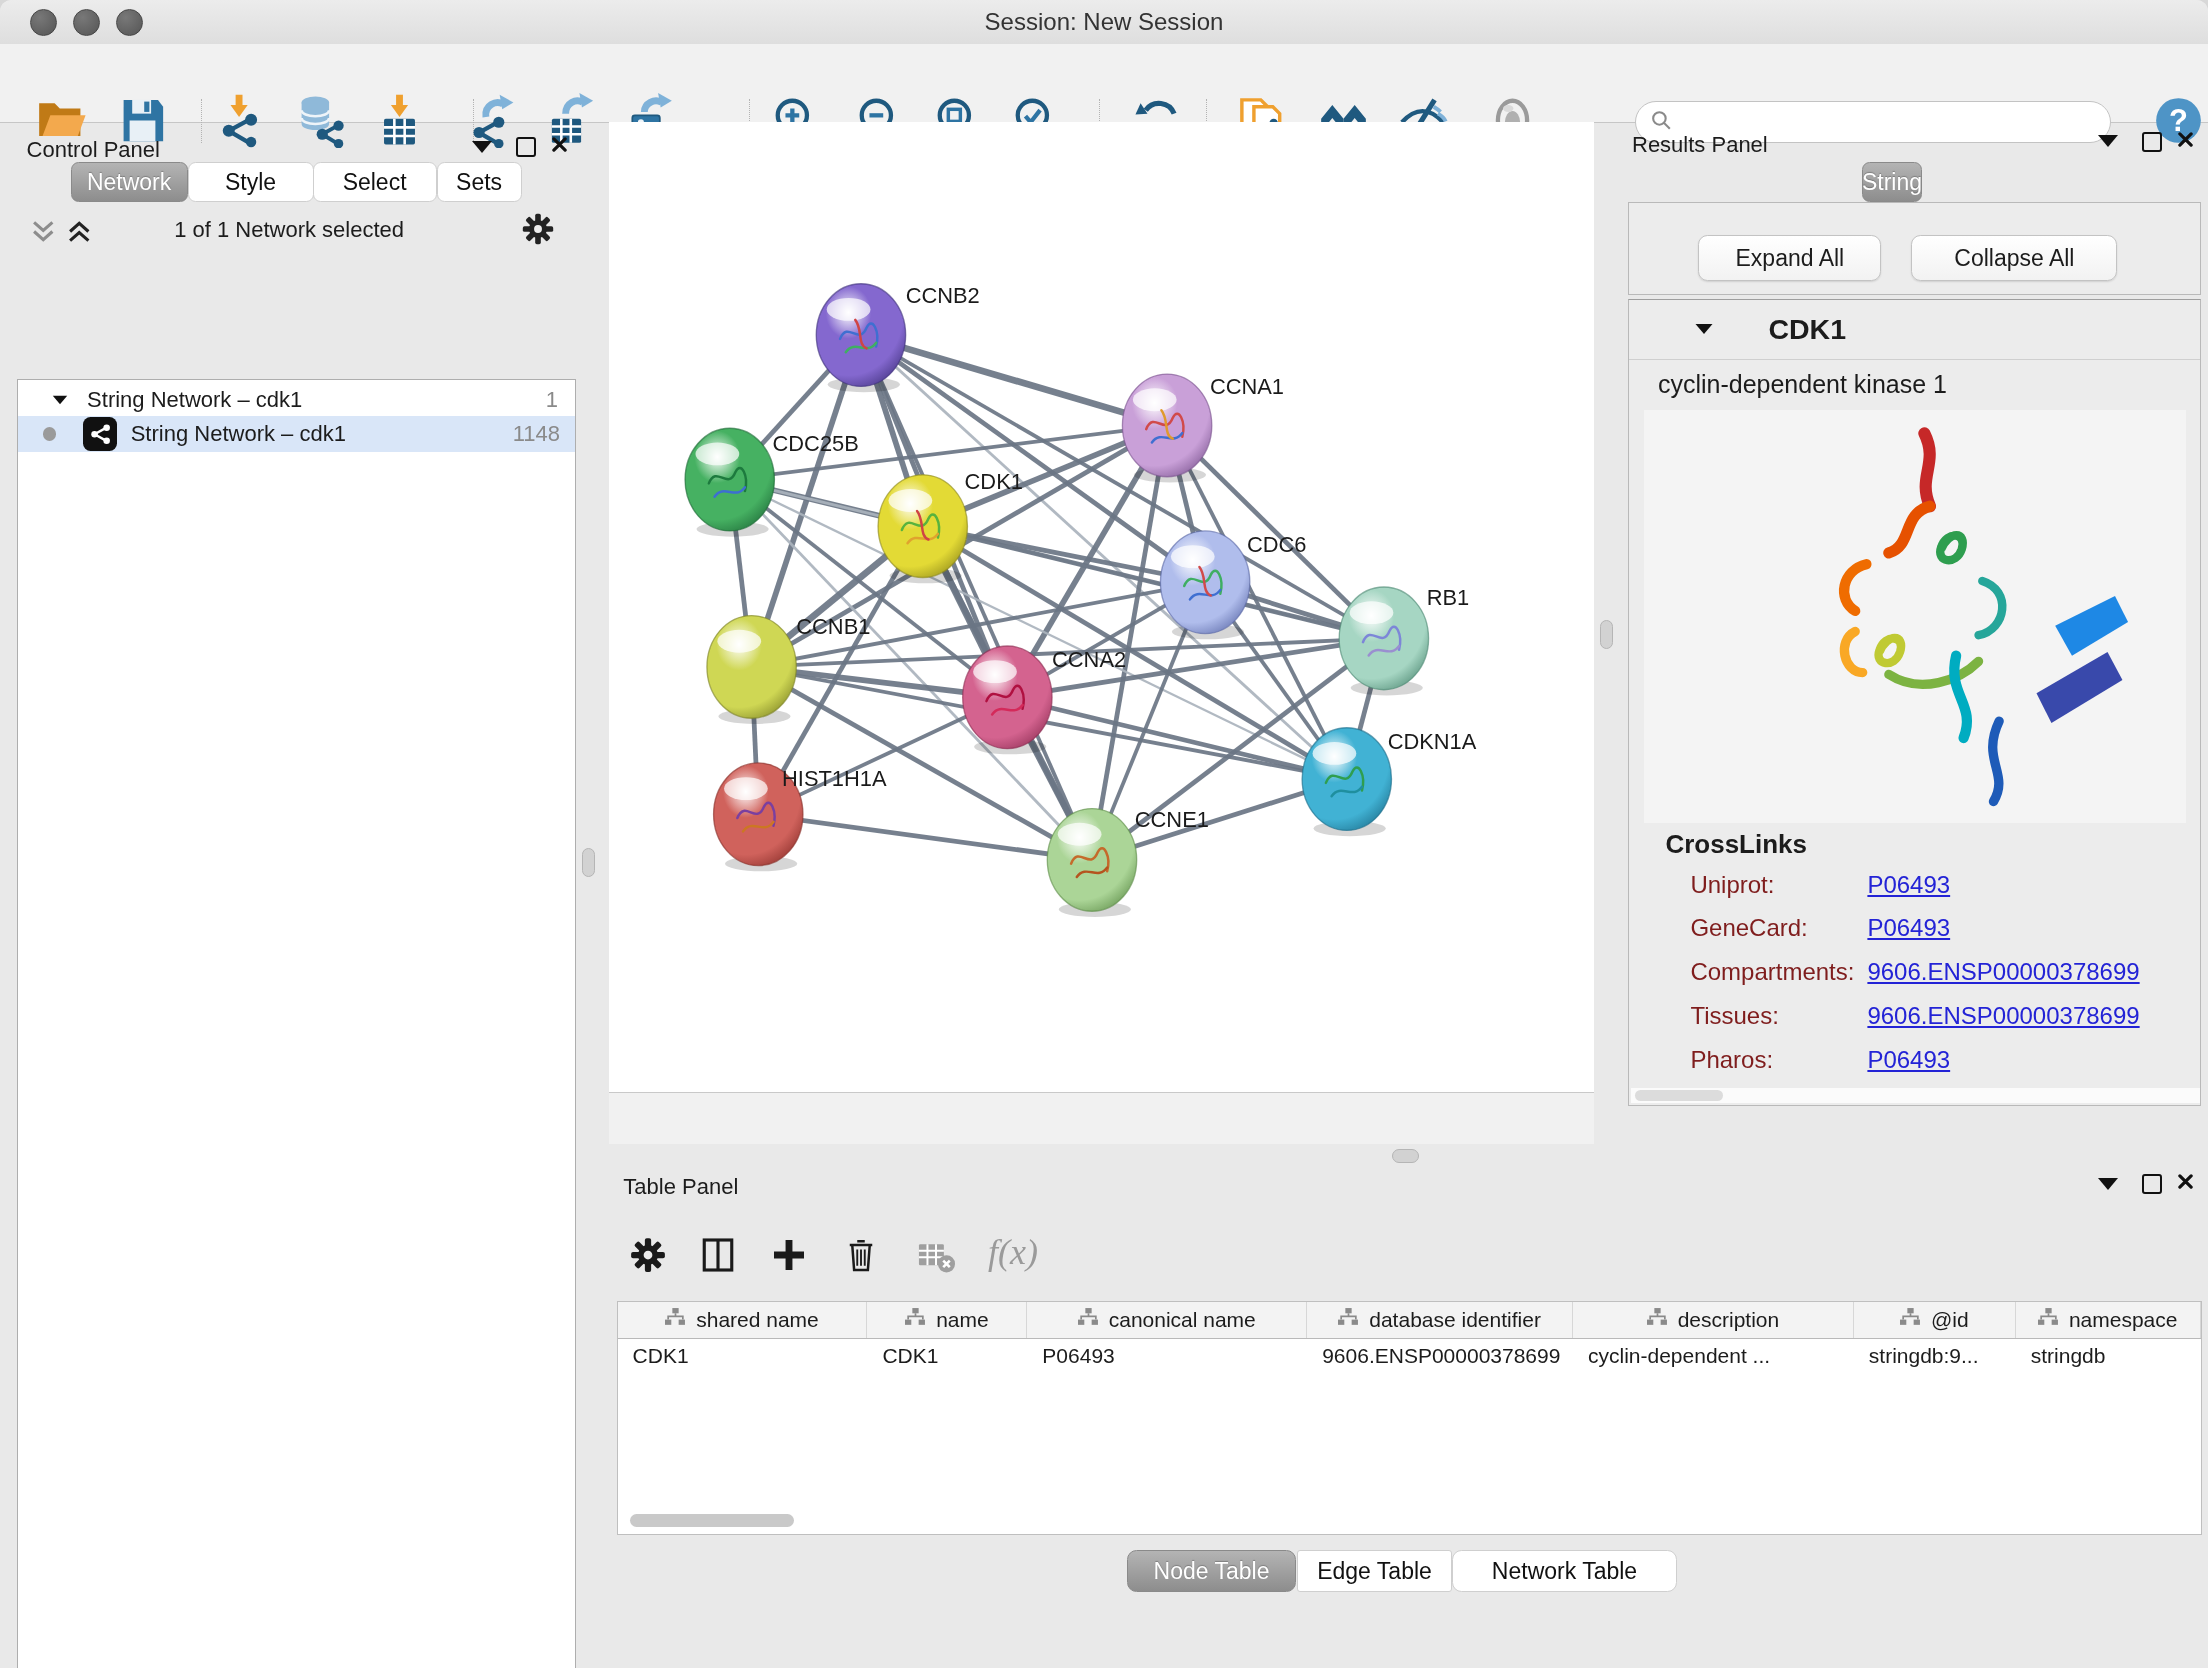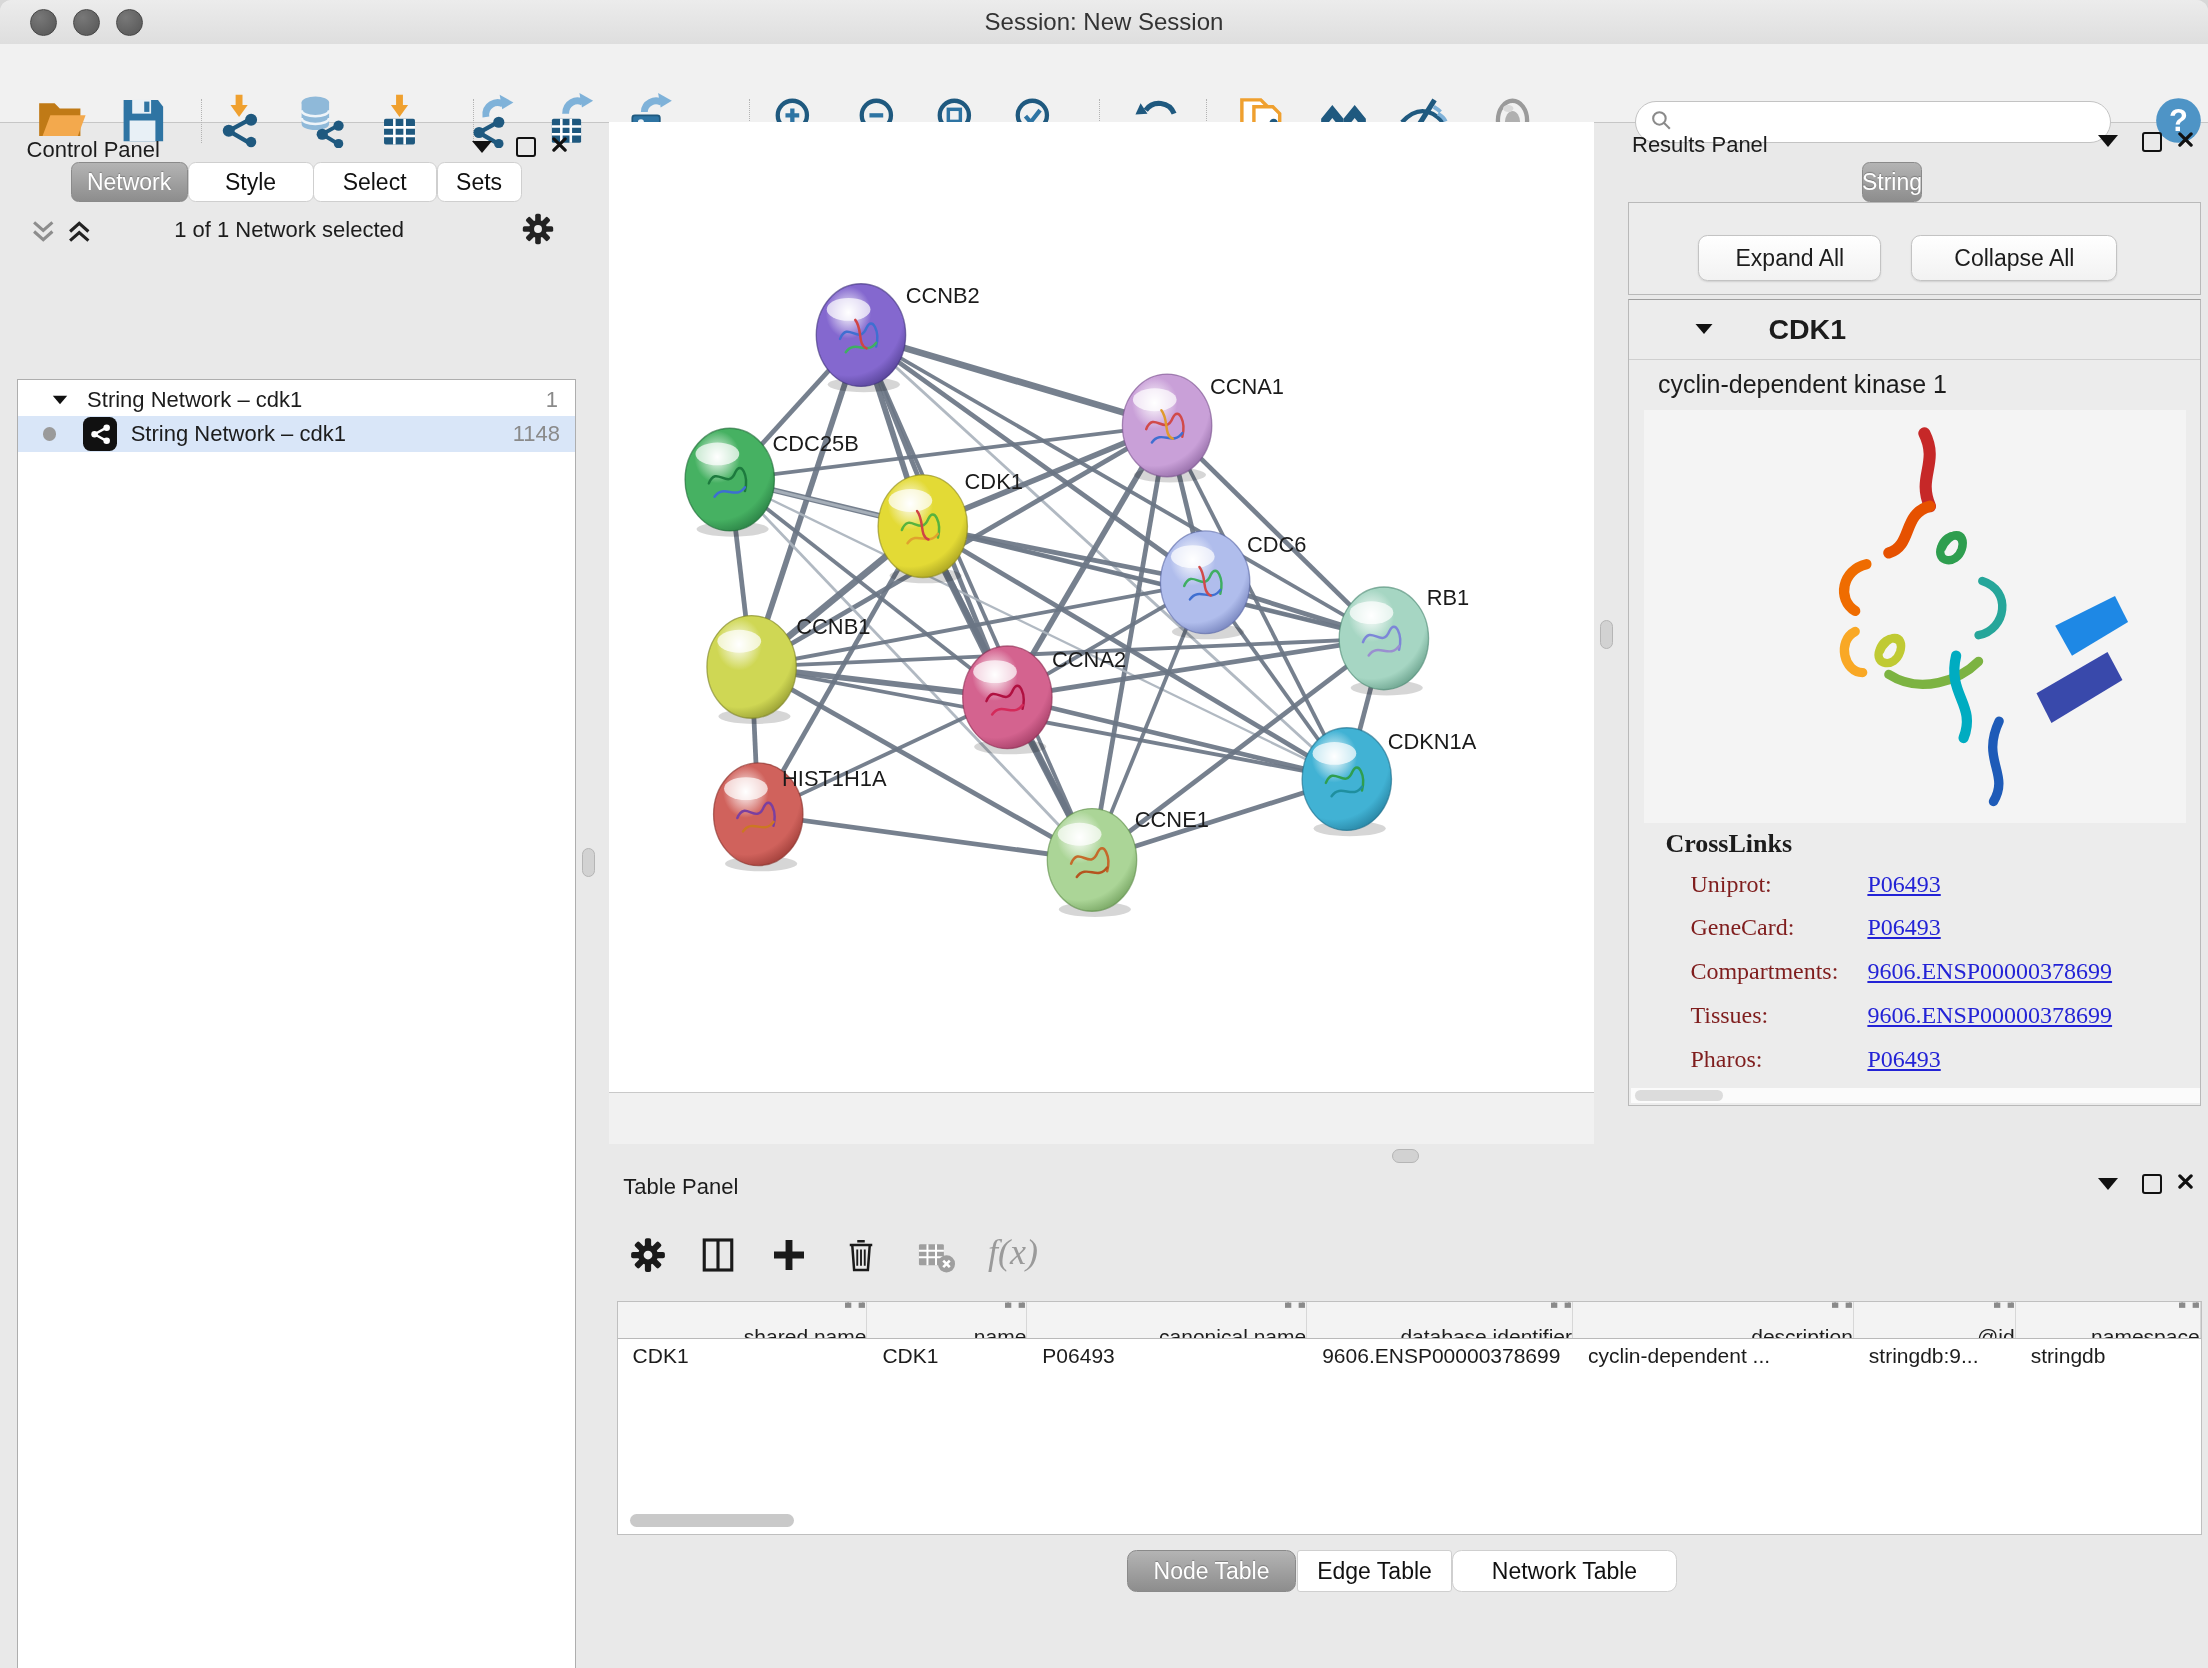--- a/index.html
+++ b/index.html
@@ -36,28 +36,28 @@
   .trow .cnt{color:#8a8a8a;}
   .sel{background:#d9e6f8;}
   .sharebadge{width:34px;height:34px;border-radius:7.6px;display:flex;align-items:center;justify-content:center;}
   
   .canvas{left:609px;top:122px;width:985px;height:970px;background:#fff;}
   .viewbar{left:609px;top:1092px;width:985px;height:51px;background:#f1f1f1;border-top:1px solid #c9c9c9;}
   
   .rbox{background:#ececec;border:1px solid #b9b9b9;box-sizing:border-box;}
   .btn{background:linear-gradient(#ffffff,#f2f2f2);border:1px solid #c3c3c3;border-radius:9.5px;
        display:flex;align-items:center;justify-content:center;font-size:23px;box-shadow:0 1px 1.9px rgba(0,0,0,.12);}
-  .serif{font-family:Liberation Serif, serif;}
+  .serif{font-family:Liberation Sans, sans-serif;}
   .xlink{color:#2323d6;text-decoration:underline;font-size:24px;}
   .xlabel{font-size:24px;color:#7f1d1d;}
   
   .tablebox{left:616px;top:1301px;width:1585px;height:234px;background:#fff;border:1px solid #bfbfbf;box-sizing:border-box;overflow:hidden;}
   .t-head{display:flex;height:36px;background:#f3f3f3;border-bottom:1.9px solid #b9b9b9;}
-  .t-cell{display:flex;align-items:flex-end;justify-content:center;gap:10px;font-size:21px;
-          border-right:1px solid #d7d7d7;box-sizing:border-box;overflow:hidden;white-space:nowrap;flex-direction:column;}
+  .t-cell{display:flex;align-items:center;justify-content:center;gap:10px;font-size:21px;
+          border-right:1px solid #d7d7d7;box-sizing:border-box;overflow:hidden;white-space:nowrap;}
   .t-row{display:flex;height:34px;}
   .t-data{display:flex;align-items:center;padding-left:15px;font-size:21px;box-sizing:border-box;
           overflow:hidden;white-space:nowrap;}
   .scrollthumb{left:630px;top:1514px;width:164px;height:13.3px;background:#c9c9c9;border-radius:6.7px;}
   
   .statusbar{left:0;top:1605px;width:2208px;height:63px;background:#ececec;border-top:1px solid #c4c4c4;}
   .sbtn{top:1617px;height:42px;background:linear-gradient(#fdfdfd,#f0f0f0);border:1px solid #b5b5b5;
         display:flex;align-items:center;justify-content:center;}
   .oval{background:#d2d2d2;border:1px solid #b5b5b5;border-radius:7.6px;}
   .xglyph{width:15px;height:15px;}

